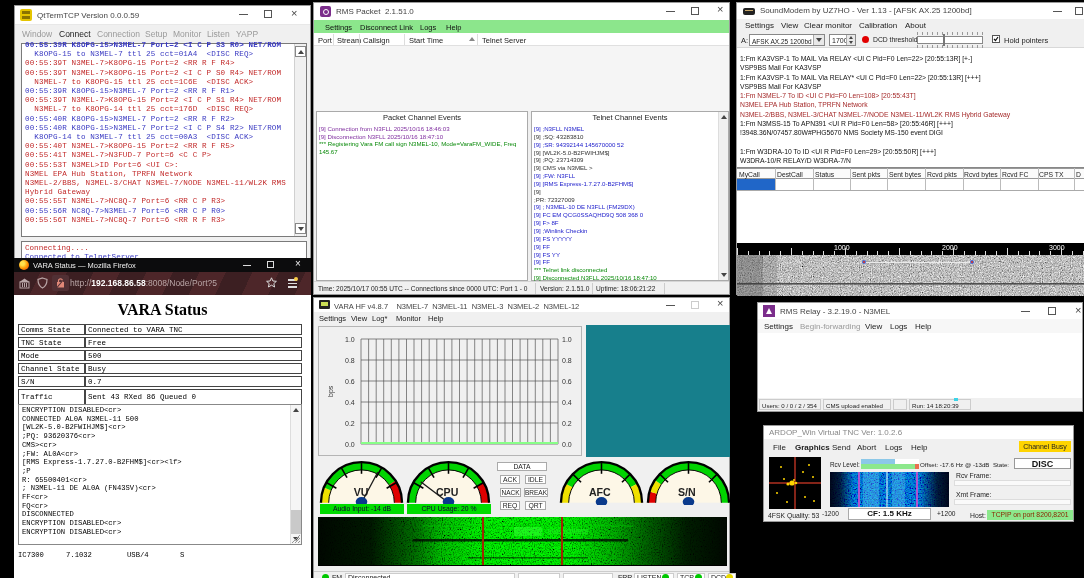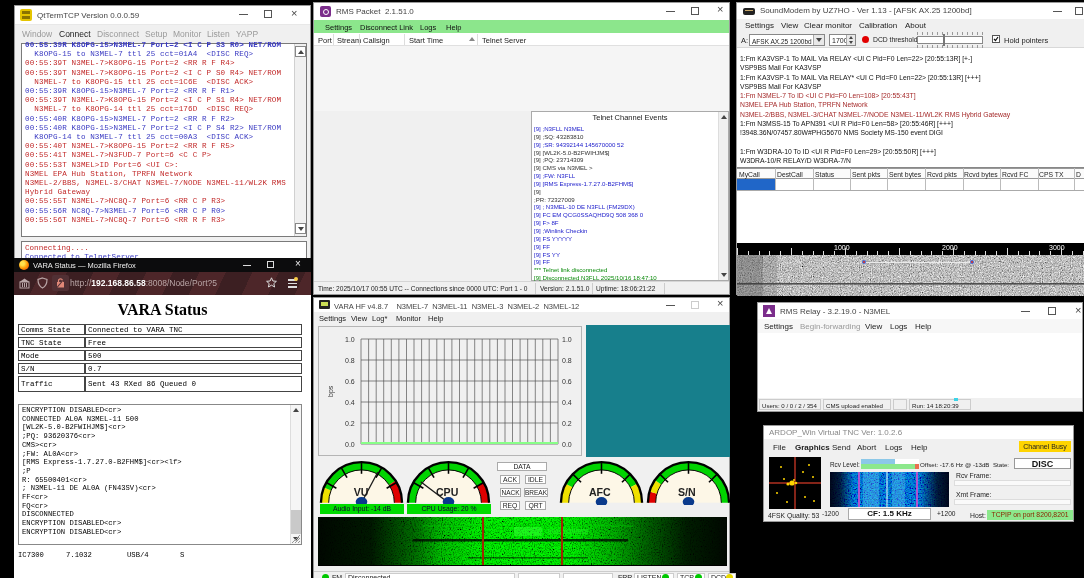--- a/index.html
+++ b/index.html
@@ -24,21 +24,21 @@
       <div class="abs" style="left:2px; top:7px; width:8px; height:3px; background:#8a7400;"></div>
     </div>
     <span class="caption abs" style="left:22px; top:5px;">QtTermTCP Version 0.0.0.59</span>
     <div class="tbtn" style="left:224px; top:8px; width:9px; height:1px; background:#555;"></div>
     <div class="tbtn" style="left:249px; top:4px; width:8px; height:8px; border:1px solid #555;"></div>
     <div class="tbtn" style="left:276px; top:1px; font-size:11px; color:#444;">×</div>
   </div>
   <div class="abs" style="left:0; top:19px; width:100%; height:17px; font-size:8.5px; color:#9a9a9a;">
     <span class="abs" style="left:7px; top:4px;">Window</span>
     <span class="abs" style="left:44px; top:4px; color:#222;">Connect</span>
-    <span class="abs" style="left:82px; top:4px;">Disconnect</span>
+    <span class="abs" style="left:82px; top:4px;">Connection</span>
     <span class="abs" style="left:130px; top:4px;">Setup</span>
     <span class="abs" style="left:158px; top:4px;">Monitor</span>
     <span class="abs" style="left:192px; top:4px;">Listen</span>
     <span class="abs" style="left:221px; top:4px;">YAPP</span>
   </div>
 
   <div class="abs" style="left:6px; top:37px; width:286px; height:194px; background:#fff; border:1px solid #7a7a7a;">
     <div class="mono" id="qtlines" style="position:absolute; left:3px; top:-3px; font-size:7.6px; line-height:9.2px; white-space:pre; letter-spacing:0.1px;font-family:Liberation Mono, monospace;"><span style="color:#3a3ac2;"><b>00:55:39R K8OPG-15&gt;N3MEL-7 Port=2 &lt;I C P S3 R0&gt; NET/ROM</b>
   K8OPG-15 to N3MEL-7 ttl 25 cct=01A4  &lt;DISC REQ&gt;</span>
 <span style="color:#c22a2a;">00:55:39T N3MEL-7&gt;K8OPG-15 Port=2 &lt;RR R F R4&gt;
@@ -100,20 +100,27 @@
       <div class="abs" style="left:45px;top:1px;width:1px;height:11px;background:#ddd;"></div>
     <span class="abs" style="left:49px; top:3px;">Callsign</span>
       <div class="abs" style="left:90px;top:1px;width:1px;height:11px;background:#ddd;"></div>
     <span class="abs" style="left:95px; top:3px;">Start Time</span>
     <div class="abs" style="left:155px; top:4px; width:0; height:0; border-left:3.5px solid transparent; border-right:3.5px solid transparent; border-bottom:4.5px solid #888;"></div>
       <div class="abs" style="left:163px;top:1px;width:1px;height:11px;background:#ddd;"></div>
     <span class="abs" style="left:168px; top:3px;">Telnet Server</span>
   </div>
   <div class="abs" style="left:0px; top:43px; width:100%; height:65px; background:#f5f5f5;"></div>
 
+  <div class="abs" style="left:2px; top:108px; width:212px; height:170px; border:1px solid #aaa; background:#fff;">
+    <div class="abs" style="left:0; top:1px; width:100%; text-align:center; font-size:7.5px; color:#222;">Packet Channel Events</div>
+    <div class="abs" style="left:2px; top:13px; font-size:6.1px; line-height:7.7px; white-space:pre;"><span style="color:#8030a0;">[9] Connection from N3FLL 2025/10/16 18:46:03
+[9] Disconnection N3FLL 2025/10/16 18:47:10</span><span style="color:#0a8a0a;">
+*** Registering Vara FM call sign N3MEL-10, Mode=VaraFM_WIDE, Freq
+145.67</span></div>
+  </div>
   <div class="abs" style="left:217px; top:108px; width:198px; height:170px; border:1px solid #aaa; background:#fff;">
     <div class="abs" style="left:0; top:1px; width:100%; text-align:center; font-size:7.5px; color:#222;">Telnet Channel Events</div>
     <div class="abs" style="left:2px; top:13px; font-size:6.1px; line-height:7.85px; white-space:pre;"><span style="color:#2222cc;">[9] ;N3FLL N3MEL</span>
 <span style="color:#333;">[9] ;SQ: 43283810</span>
 <span style="color:#2222cc;">[9] ;SR: 94392144 145670000 52</span>
 <span style="color:#333;">[9] [WL2K-5.0-B2FWIHJM$]</span>
 <span style="color:#333;">[9] ;PQ: 23714309</span>
 <span style="color:#333;">[9] CMS via N3MEL &gt;</span>
 <span style="color:#2222cc;">[9] ;FW: N3FLL</span>
 <span style="color:#2222cc;">[9] [RMS Express-1.7.27.0-B2FHM$]</span>
@@ -521,20 +528,24 @@
           </tr>
       <tr>
             <td style="border:1px solid #444; padding:0.5px 2px;">TNC State</td>
             <td style="border:1px solid #444; padding:0.5px 2px;">Free</td>
           </tr>
       <tr>
             <td style="border:1px solid #444; padding:0.5px 2px;">Mode</td>
             <td style="border:1px solid #444; padding:0.5px 2px;">500</td>
           </tr>
       <tr>
+            <td style="border:1px solid #444; padding:0.5px 2px;">Channel State</td>
+            <td style="border:1px solid #444; padding:0.5px 2px;">Busy</td>
+          </tr>
+      <tr>
             <td style="border:1px solid #444; padding:0.5px 2px;">S/N</td>
             <td style="border:1px solid #444; padding:0.5px 2px;">0.7</td>
           </tr>
       <tr>
             <td style="border:1px solid #444; padding:0.5px 2px;">Traffic</td>
             <td style="border:1px solid #444; padding:3px 2px;">Sent 43 RXed 86 Queued 0</td>
           </tr>
     </tbody>
       </table>
     <div class="abs" style="left:4px; top:109px; width:284px; height:141px; border:1px solid #888; background:#fff;">

